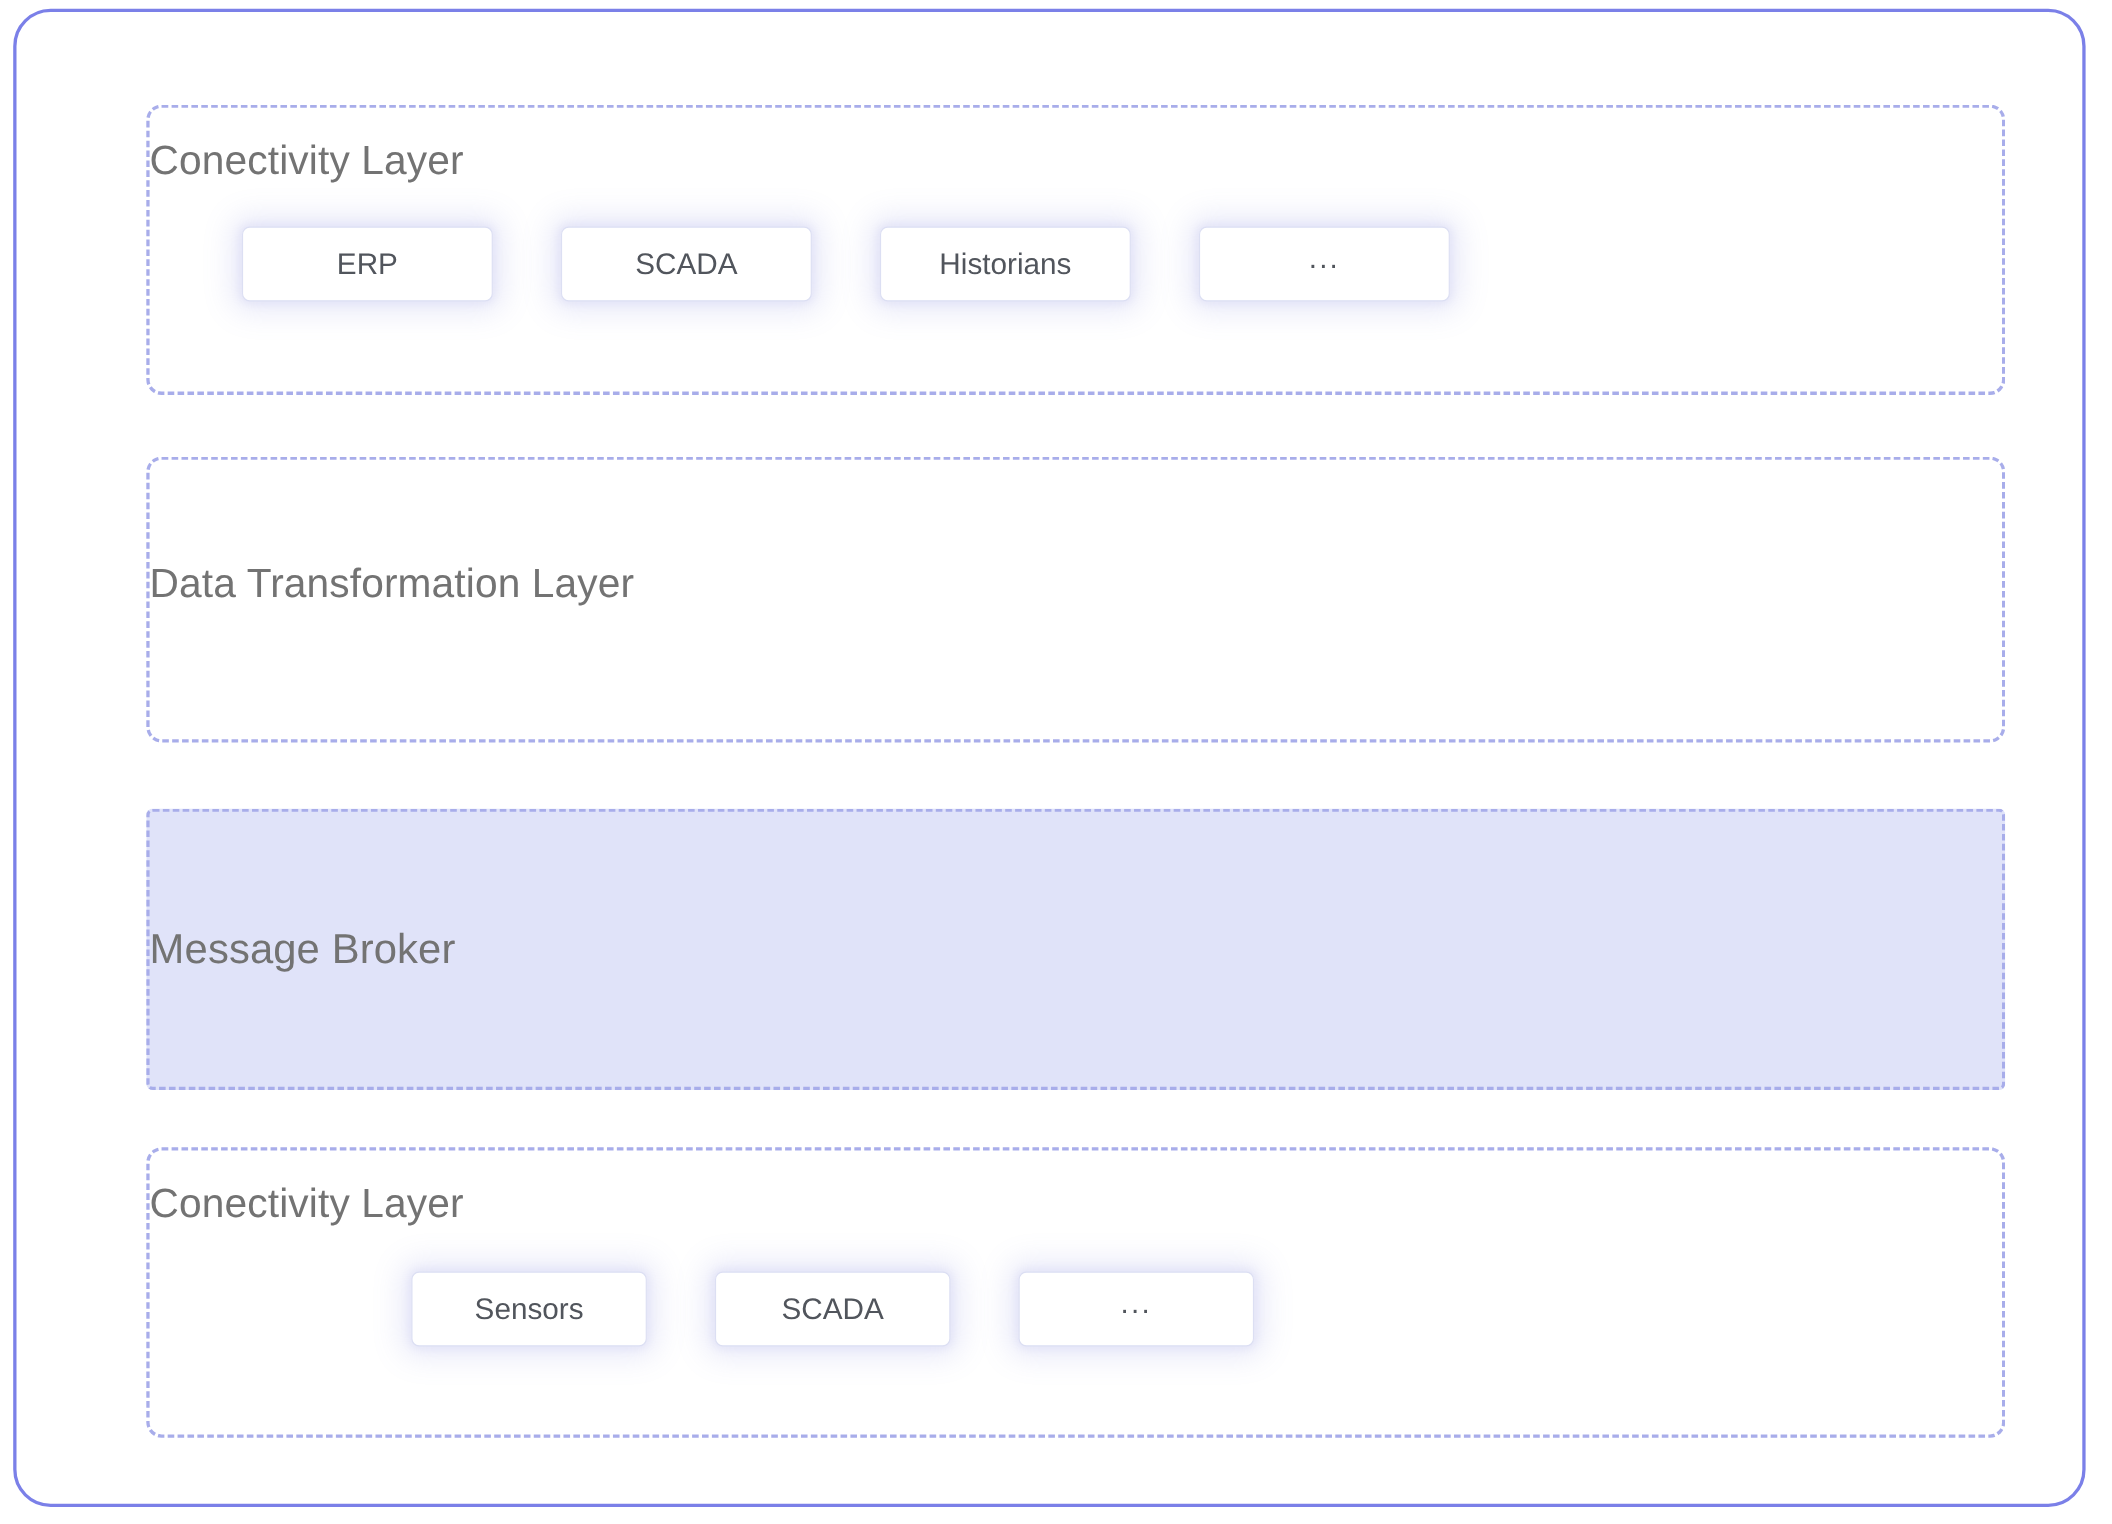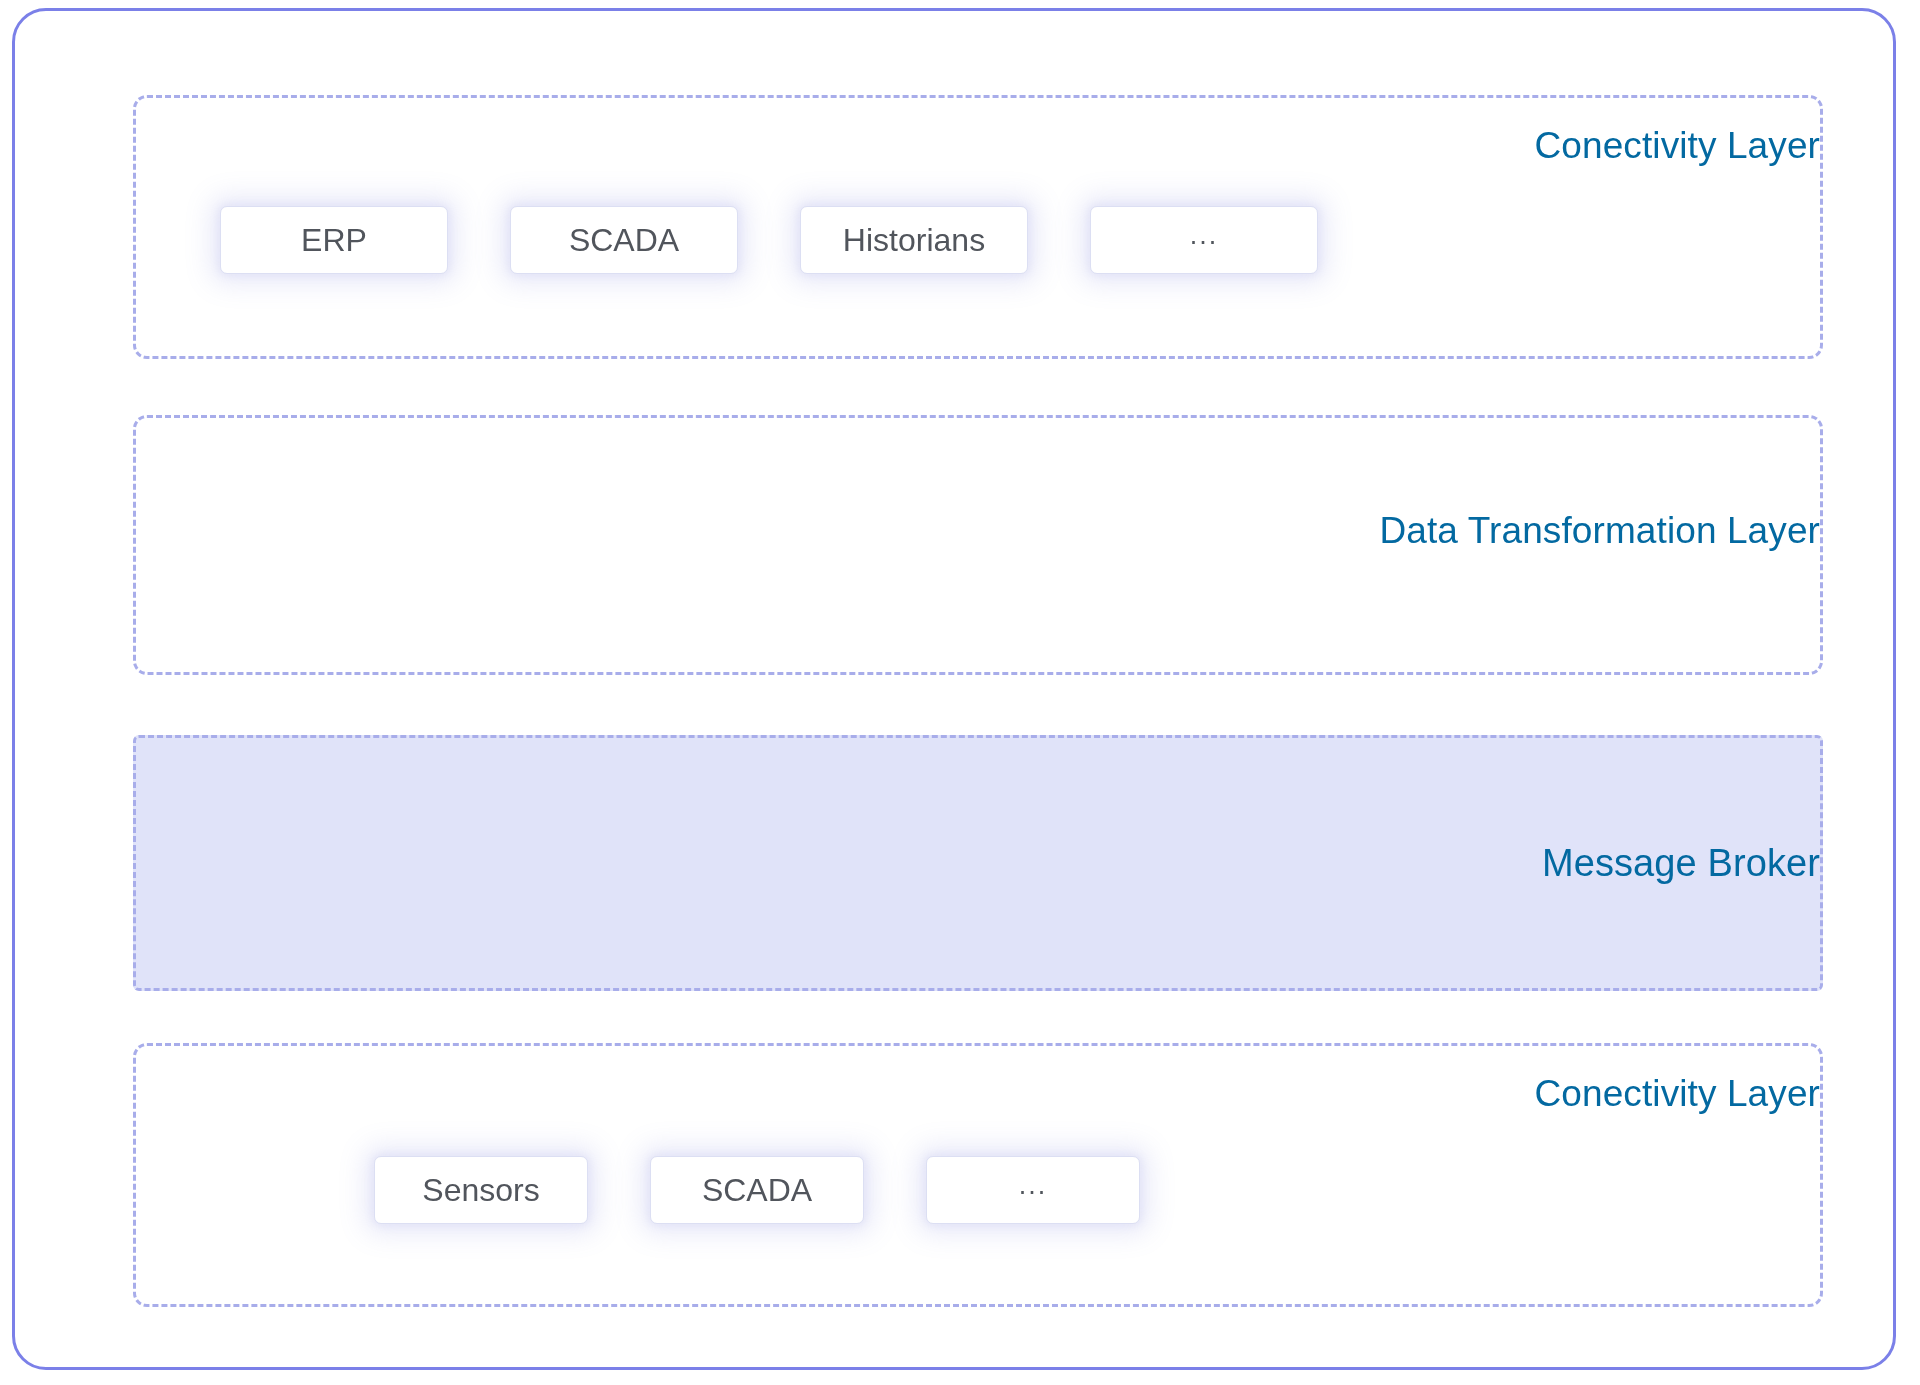--- a/index.html
+++ b/index.html
@@ -47,22 +47,22 @@
 
   .layer.connectivity-top    { top: 0px;   height: 264px; }
   .layer.transformation      { top: 320px; height: 260px; text-decoration: underline; }
   .layer.broker              { top: 640px; height: 256px; background: #e0e3f9; border-radius: 6px; }
   .layer.connectivity-bottom { top: 948px; height: 264px; }
 
   .layer-title {
     position: absolute;
     left: 0;
     width: 100%;
-    text-align: right;
-    color: #0369a1;
+    text-align: left;
+    color: #737373;
     font-size: 37px;
     font-weight: 400;
     letter-spacing: 0.1px;
     line-height: 1.1;
   }
 
   .connectivity-top .layer-title,
   .connectivity-bottom .layer-title { top: 28px; }
 
   .transformation .layer-title { top: 93px; }
@@ -92,21 +92,21 @@
   .node {
     box-sizing: border-box;
     height: 68px;
     background: #ffffff;
     border: 1px solid #dcdff3;
     border-radius: 7px;
     display: flex;
     align-items: center;
     justify-content: center;
     color: #51555c;
-    font-size: 32px;
+    font-size: 27px;
     font-weight: 400;
     box-shadow: 0 0 26px 10px rgba(125,128,220,0.17),
                 0 0 8px 2px rgba(125,128,220,0.10);
   }
 
   .connectivity-top  .node { width: 228px; }
   .connectivity-bottom .node { width: 214px; }
 
   .node.ellipsis {
     font-size: 27px;

